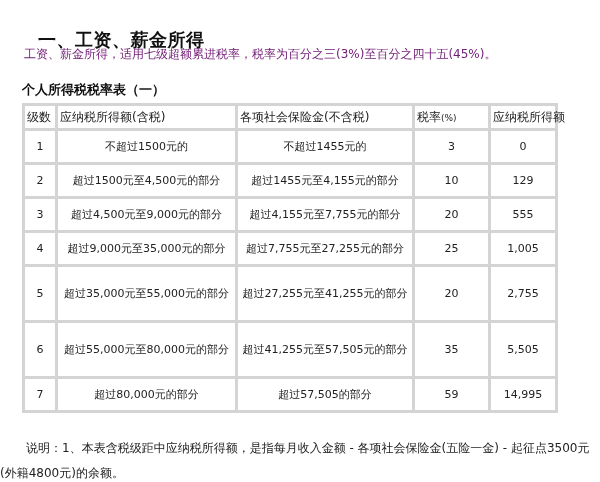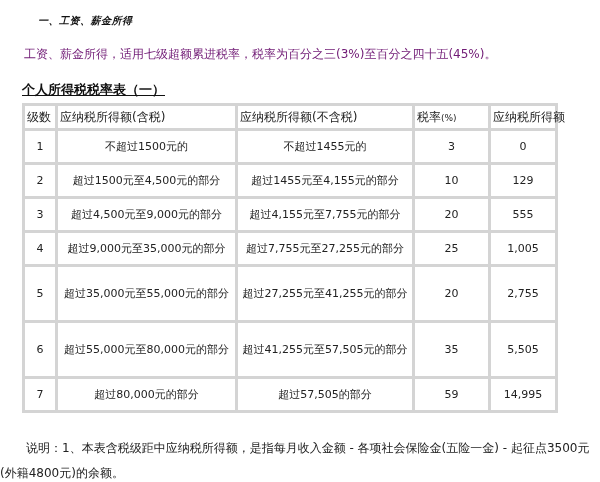--- a/index.html
+++ b/index.html
@@ -2,30 +2,30 @@
 <html><head>
 <meta charset="utf-8">
 <style>
   html, body { margin: 0; padding: 0; background: #ffffff; }
   body {
     width: 600px; height: 482px; overflow: hidden; position: relative;
     font-family: "DejaVu Sans", "Liberation Sans", sans-serif;
     color: #111;
   }
   .section-title {
-    position: absolute; left: 38px; top: 14px;
-    font-size: 10px; font-weight: bold; letter-spacing: 0.5px; font-style: italic;
+    position: absolute; left: 38px; top: 28px;
+    font-size: 18px; font-weight: bold; letter-spacing: 0.5px;
   }
   .intro {
     position: absolute; left: 24px; top: 46px;
     font-size: 12px; color: #701a75;
   }
   .table-title {
     position: absolute; left: 22px; top: 81px;
-    font-size: 13px; font-weight: bold; text-decoration: underline;
+    font-size: 13px; font-weight: bold;
   }
   table.rates {
     position: absolute; left: 22px; top: 103px;
     border-collapse: collapse; table-layout: fixed;
     width: 533px;
     font-size: 11px; color: #222;
   }
   table.rates th, table.rates td {
     border: 3px solid #d4d4d4;
     padding: 0 2px;
@@ -57,21 +57,21 @@
     <col style="width:33px">
     <col style="width:180px">
     <col style="width:177px">
     <col style="width:76px">
     <col style="width:67px">
   </colgroup>
   <thead>
     <tr>
       <th>级数</th>
       <th>应纳税所得额(含税)</th>
-      <th>应纳税所得额(不含税)</th>
+      <th>各项社会保险金(不含税)</th>
       <th><span>税率</span><span class="pct">(%)</span></th>
       <th>应纳税所得额</th>
     </tr>
   </thead>
   <tbody>
     <tr class="r-normal">
       <td>1</td>
       <td>不超过1500元的</td>
       <td>不超过1455元的</td>
       <td>3</td>

